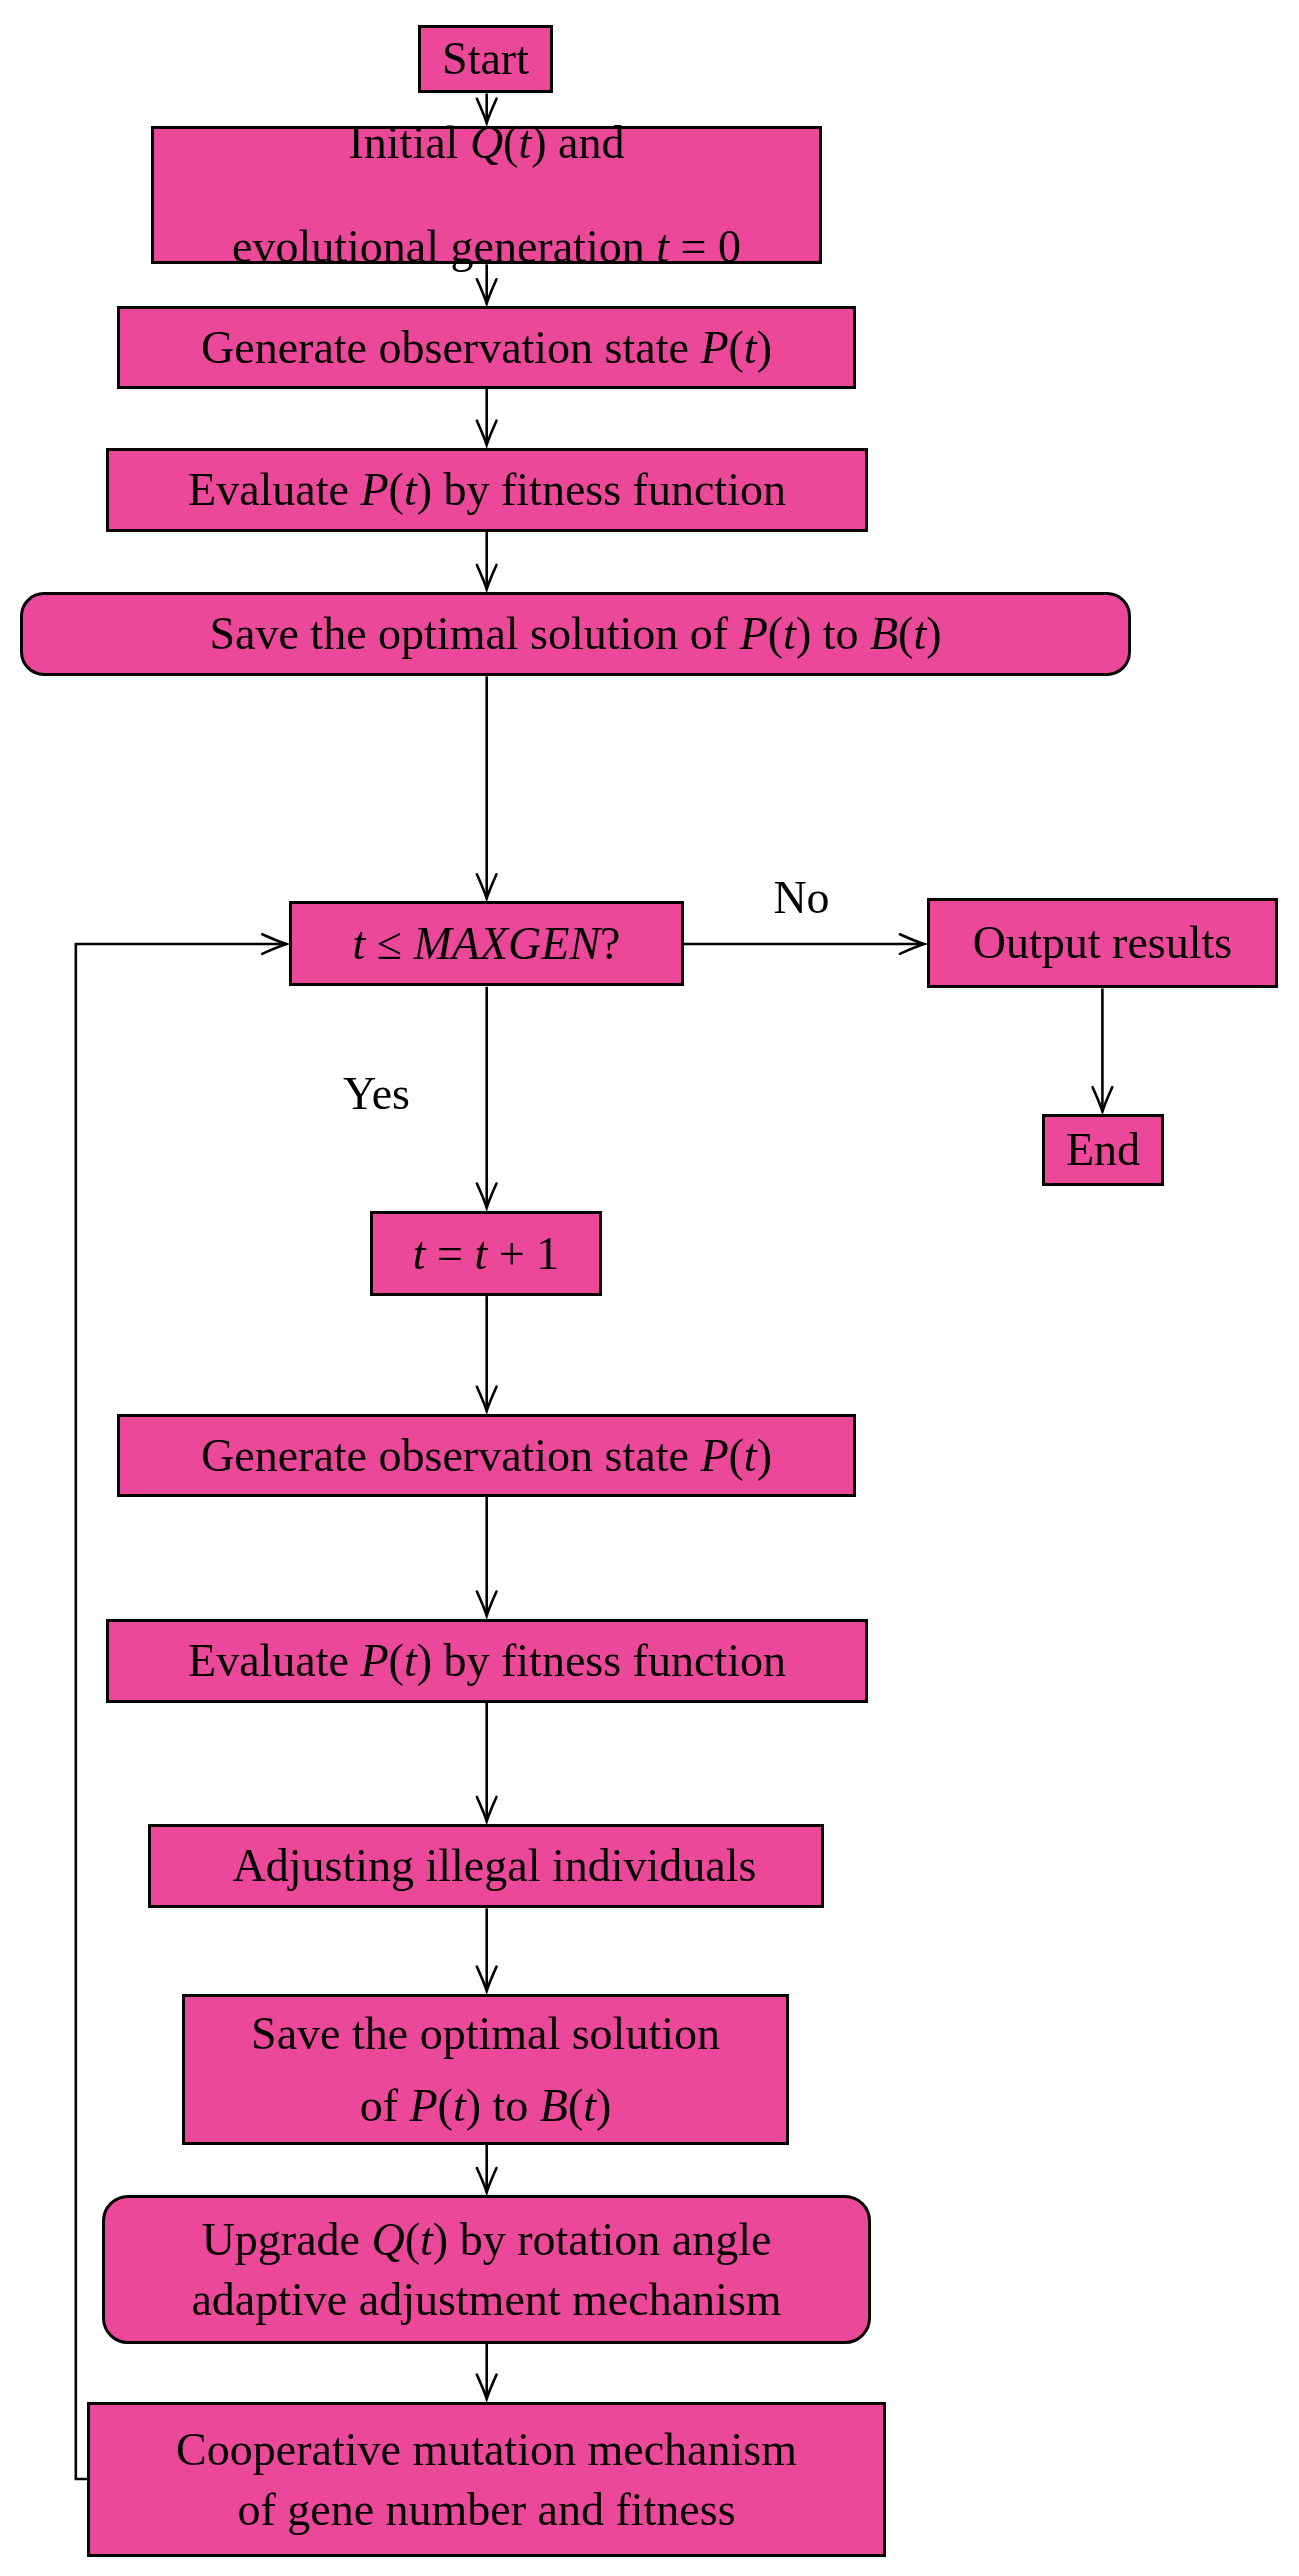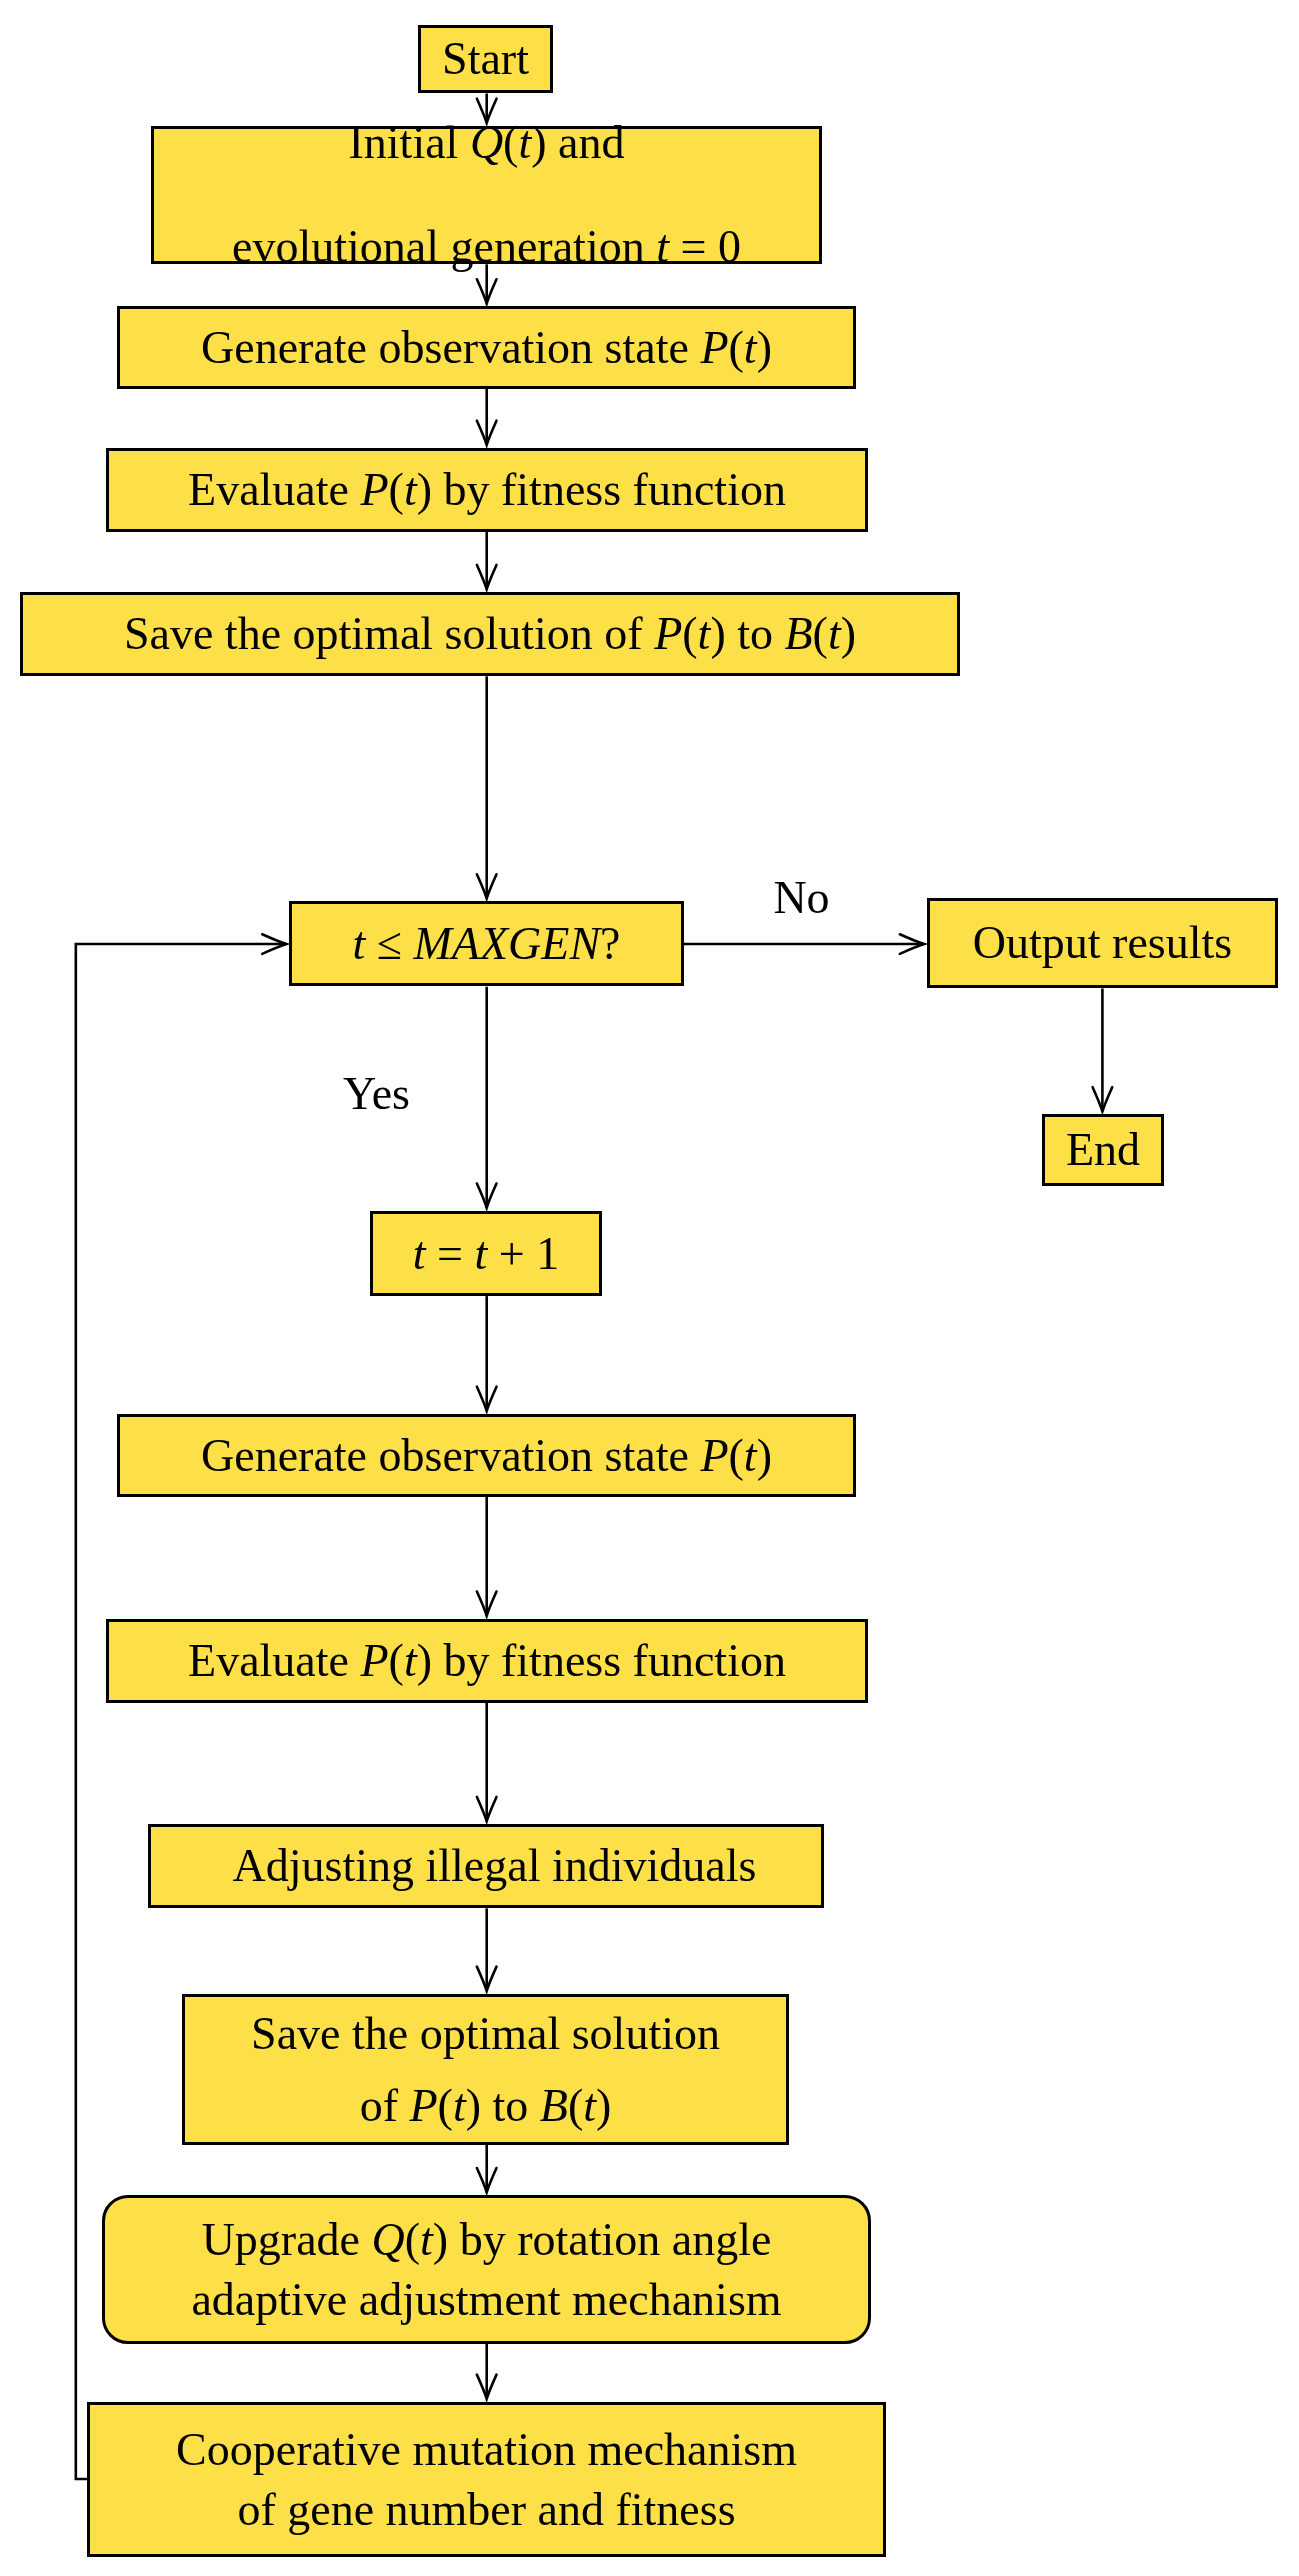--- a/index.html
+++ b/index.html
@@ -19,21 +19,21 @@
   .wires {
     position: absolute;
     left: 0;
     top: 0;
     width: 1300px;
     height: 2576px;
     pointer-events: none;
   }
   .node {
     position: absolute;
-    background: #fde047;
+    background: #ec4899;
     border: 3.5px solid #000000;
     box-sizing: border-box;
     display: flex;
     flex-direction: column;
     align-items: center;
     justify-content: center;
     text-align: center;
     font-size: 46px;
     line-height: 1.3;
   }
@@ -86,21 +86,21 @@
     </div>
 
   <div class="node" style="left:117px; top:306px; width:739px; height:83px;">
       <div class="ln"><span>Generate observation state </span><span class="it">P</span><span>(</span><span class="it">t</span><span>)</span></div>
     </div>
 
   <div class="node" style="left:106px; top:448px; width:762px; height:84px;">
       <div class="ln"><span>Evaluate </span><span class="it">P</span><span>(</span><span class="it">t</span><span>) by fitness function</span></div>
     </div>
 
-  <div class="node" style="left:20px; top:592px; width:940px; height:84px;">
+  <div class="node" style="left:20px; top:592px; width:1111px; height:84px;border-radius:24px;">
       <div class="ln"><span>Save the optimal solution of </span><span class="it">P</span><span>(</span><span class="it">t</span><span>) to </span><span class="it">B</span><span>(</span><span class="it">t</span><span>)</span></div>
     </div>
 
   <div class="node" style="left:289px; top:901px; width:395px; height:85px;">
       <div class="ln"><span class="it">t</span><span> ≤ </span><span class="it">MAXGEN</span><span>?</span></div>
     </div>
 
   <div class="node" style="left:927px; top:898px; width:351px; height:90px;">
       <div class="ln"><span>Output results</span></div>
     </div>

